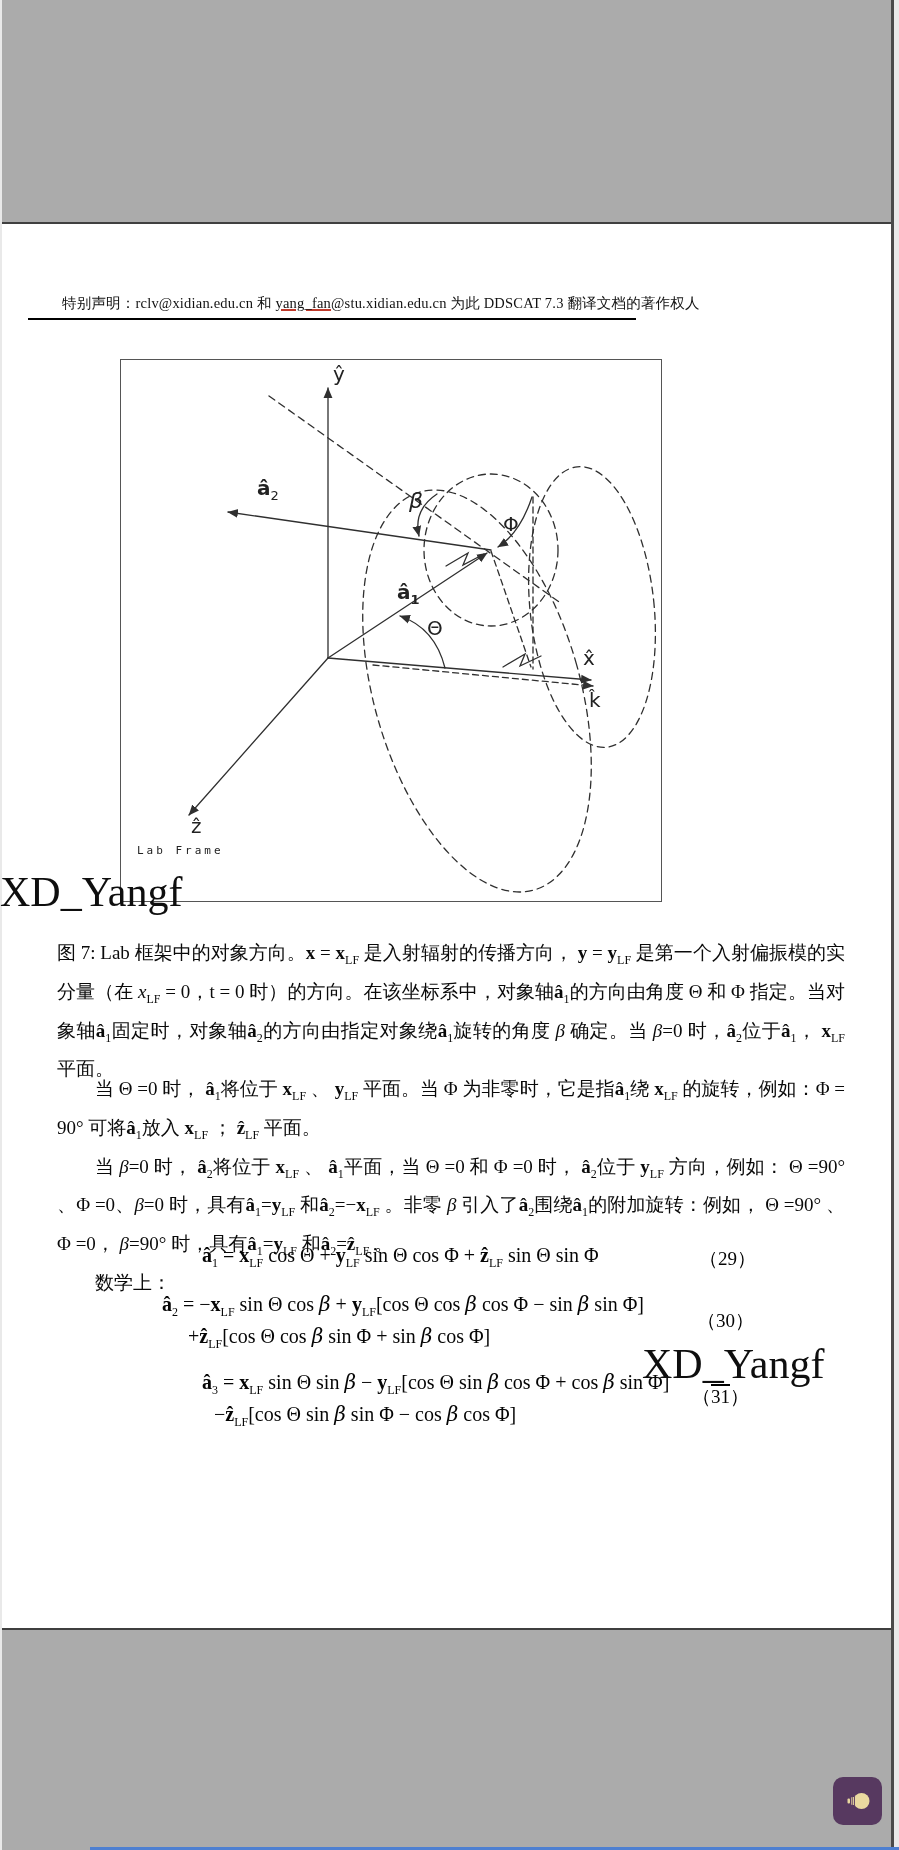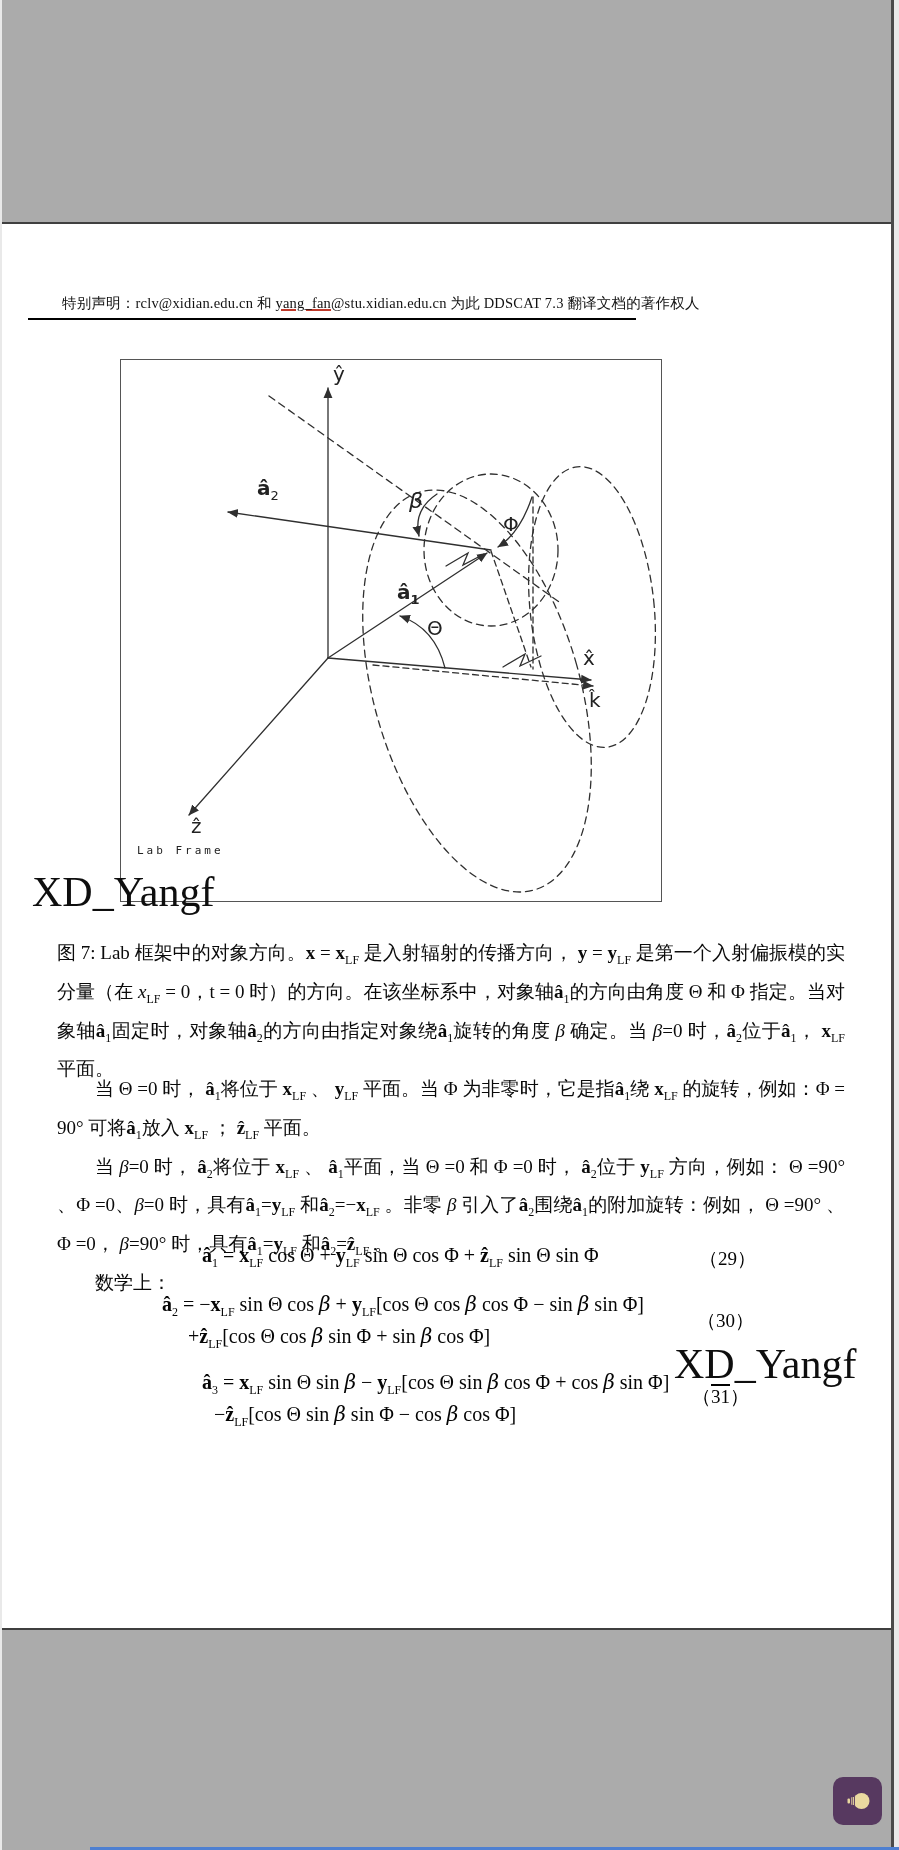--- a/index.html
+++ b/index.html
@@ -12,21 +12,21 @@
   #page{left:2px;top:222px;width:889px;height:1404px;background:#ffffff;
     border-top:2px solid #3f3f3f;border-bottom:2px solid #3f3f3f;position:absolute;}
   #hdr{left:60px;top:70px;font-size:14.5px;white-space:nowrap;letter-spacing:.2px;}
   #hdr-rule{left:26px;top:94px;width:608px;height:2px;background:#000;}
   u{text-decoration-line:underline;text-decoration-color:#c03a2b;text-decoration-thickness:1.5px;}
   #figbox{left:118px;top:135px;width:540px;height:541px;border:1.5px solid #555;background:#fff;}
   #figbox svg{position:absolute;left:0;top:0;}
   .figlab{position:absolute;font-size:20px;font-family:"DejaVu Sans","Liberation Sans",sans-serif;color:#222;}
   .figlab sub{font-size:13px;}
   #lab-frame{font-family:"DejaVu Sans Mono","Liberation Mono",monospace;font-size:11px;letter-spacing:3px;color:#222;}
-  .wm{position:absolute;font-family:"Liberation Serif","DejaVu Serif",serif;font-size:42px;color:#0e0e0e;white-space:nowrap;padding-left:32px;}
+  .wm{position:absolute;font-family:"Liberation Serif","DejaVu Serif",serif;font-size:42px;color:#0e0e0e;white-space:nowrap;}
   .body-text{font-size:19px;line-height:31px;text-align:justify;color:#0a0a0a;}
   .body-text p{margin:0;text-indent:2em;}
   #caption{left:55px;top:713px;width:788px;}
   #paras{left:55px;top:849px;width:788px;}
   sub{font-size:12px;}
   .eq{position:absolute;font-size:20px;white-space:nowrap;color:#050505;}
   .eq i{font-family:"DejaVu Serif","Liberation Serif",serif;}
   .eqlab{position:absolute;font-size:19px;color:#050505;}
   .ol{border-top:2px solid #000;line-height:1;display:inline-block;padding-top:1px;}
   #footer{left:58px;top:1286px;width:680px;text-align:center;font-size:15.5px;line-height:26px;color:#0a0a0a;}

